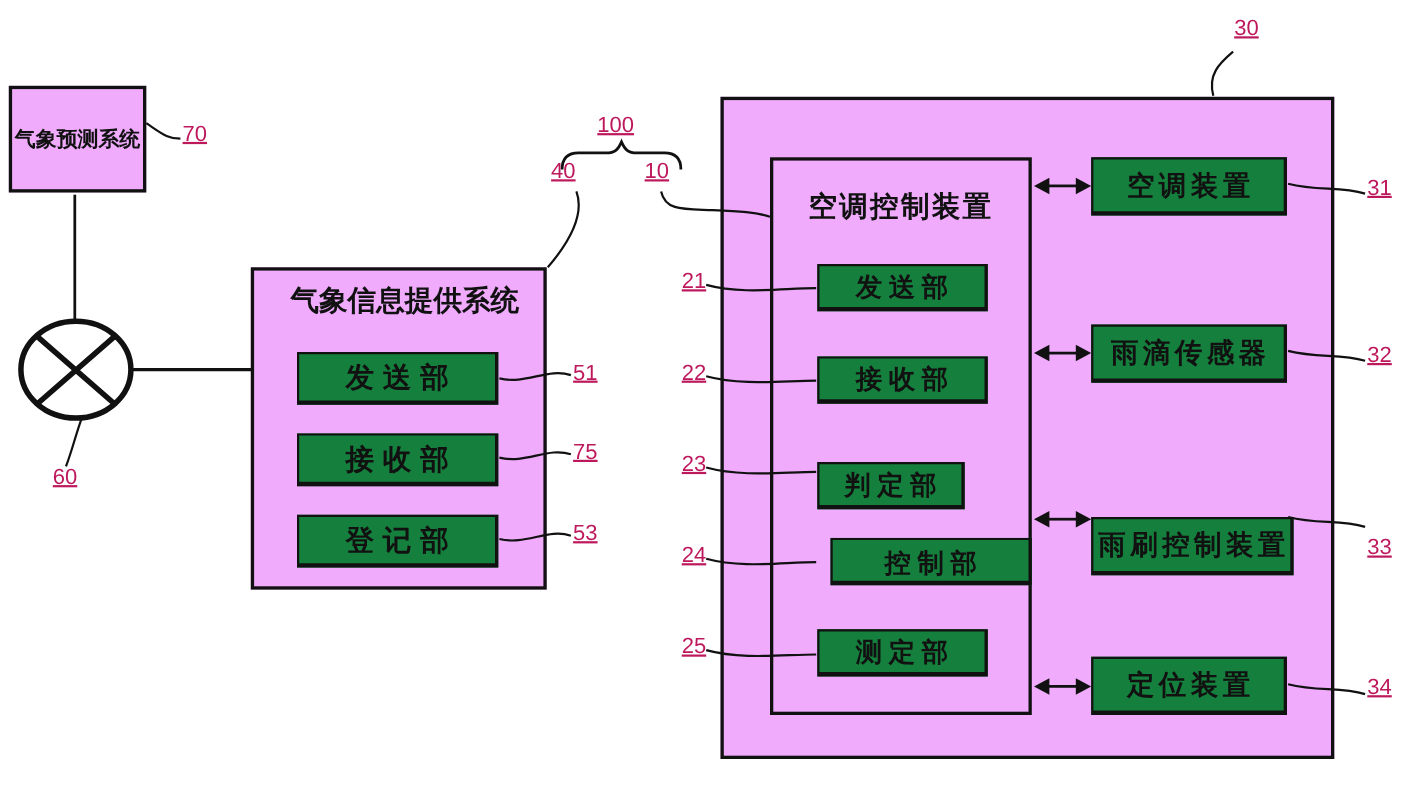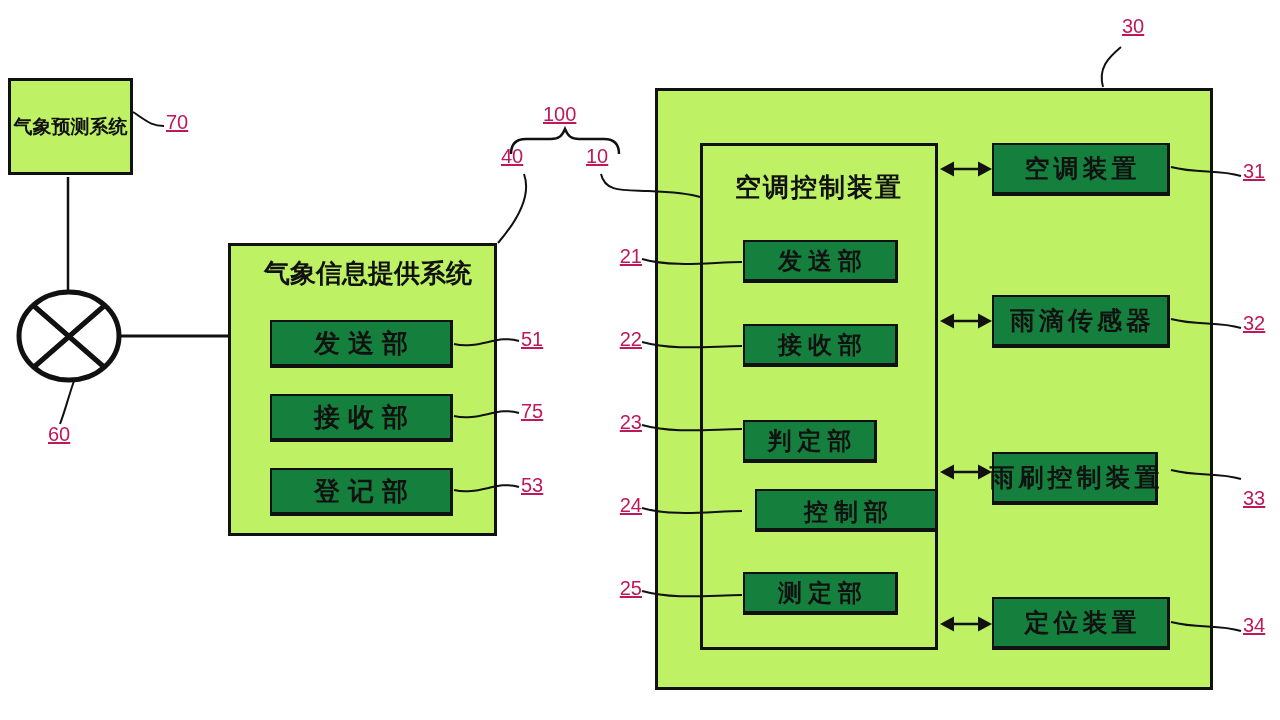--- a/index.html
+++ b/index.html
@@ -1,20 +1,20 @@
 <!DOCTYPE html>
 <html><head>
 <meta charset="utf-8">
 <style>
   html,body{margin:0;padding:0;background:#ffffff;}
   #stage{
     position:relative;width:1280px;height:720px;background:#ffffff;overflow:hidden;
     font-family:"DejaVu Sans","Liberation Sans",sans-serif;color:#111;
   }
-  .box{position:absolute;background:#bef264;border:3px solid #111;box-sizing:border-box;z-index:1;}
+  .box{position:absolute;background:#f0abfc;border:3px solid #111;box-sizing:border-box;z-index:1;}
   .unitbox{
     position:absolute;background:#15803d;border:solid #111;border-width:2px 3px 4px 2px;
     box-sizing:border-box;z-index:1;display:flex;align-items:center;justify-content:center;
   }
   .cjk{font-weight:700;color:#111;}
   .unitbox .cjk{font-size:26px;letter-spacing:8px;padding-left:8px;white-space:nowrap;}
   .ctl-unit .cjk{font-size:24px;letter-spacing:6px;padding-left:6px;}
   .device .cjk{font-size:25px;letter-spacing:4px;padding-left:4px;}
   .boxtitle{position:absolute;z-index:2;font-weight:700;font-size:26px;white-space:nowrap;color:#111;}
   .ref{
@@ -67,21 +67,21 @@
   <div class="unitbox ctl-unit" style="left:743px;top:572px;width:155px;height:43px;">
     <span class="cjk">测定部</span>
   </div>
 
   <div class="unitbox device" style="left:992px;top:143px;width:178px;height:53px;">
     <span class="cjk">空调装置</span>
   </div>
   <div class="unitbox device" style="left:992px;top:295px;width:178px;height:53px;">
     <span class="cjk">雨滴传感器</span>
   </div>
-  <div class="unitbox device" style="left:992px;top:452px;width:166px;height:53px;">
+  <div class="unitbox device" style="left:992px;top:470px;width:184px;height:53px;">
     <span class="cjk">雨刷控制装置</span>
   </div>
   <div class="unitbox device" style="left:992px;top:597px;width:178px;height:53px;">
     <span class="cjk">定位装置</span>
   </div>
 
   <div class="ref" style="left:166px;top:112px;">70</div>
   <div class="ref" style="left:48px;top:424px;">60</div>
   <div class="ref" style="left:543px;top:104px;">100</div>
   <div class="ref" style="left:501px;top:146px;">40</div>

